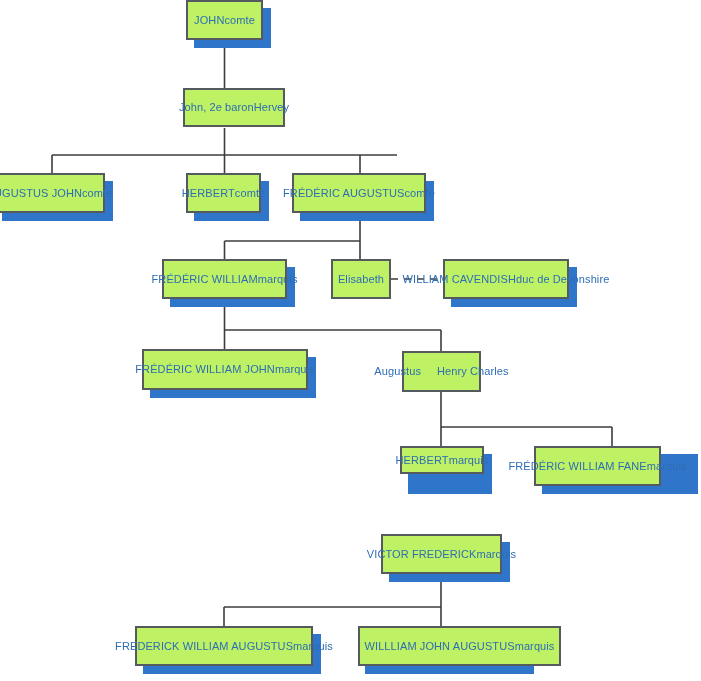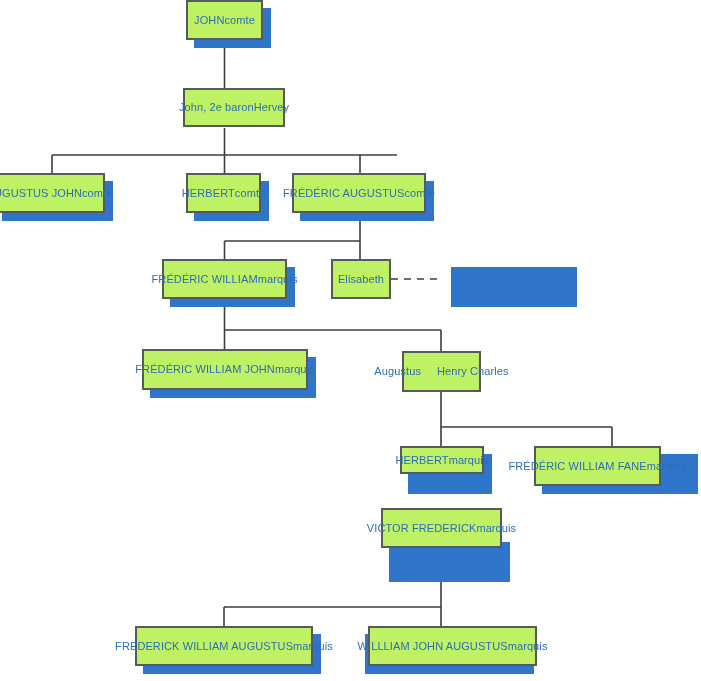--- a/index.html
+++ b/index.html
@@ -130,20 +130,24 @@
 
   <div class="node" style="left:162px;top:259px;width:125px;height:40px;">
     <span class="nm">FRÉDÉRIC WILLIAM</span>
     <span class="tt">marquis</span>
   </div>
 
   <div class="node" style="left:331px;top:259px;width:60px;height:40px;">
     <span class="nm">Elisabeth</span>
   </div>
 
+  <div class="node" style="left:443px;top:259px;width:126px;height:40px;">
+    <span class="nm">WILLIAM CAVENDISH</span>
+    <span class="tt">duc de Devonshire</span>
+  </div>
 
   <div class="node" style="left:142px;top:349px;width:166px;height:41px;">
     <span class="nm">FRÉDÉRIC WILLIAM JOHN</span>
     <span class="tt">marquis</span>
   </div>
 
   <div class="node" style="left:402px;top:351px;width:79px;height:41px;gap:16px;">
     <span class="nm">Augustus</span>
     <span class="tt">Henry Charles</span>
   </div>
@@ -151,28 +155,28 @@
   <div class="node" style="left:400px;top:446px;width:84px;height:28px;">
     <span class="nm">HERBERT</span>
     <span class="tt">marquis</span>
   </div>
 
   <div class="node" style="left:534px;top:446px;width:127px;height:40px;">
     <span class="nm">FRÉDÉRIC WILLIAM FANE</span>
     <span class="tt">marquis</span>
   </div>
 
-  <div class="node" style="left:381px;top:508px;width:121px;height:40px;">
+  <div class="node" style="left:381px;top:534px;width:121px;height:40px;">
     <span class="nm">VICTOR FREDERICK</span>
     <span class="tt">marquis</span>
   </div>
 
   <div class="node" style="left:135px;top:626px;width:178px;height:40px;">
     <span class="nm">FREDERICK WILLIAM AUGUSTUS</span>
     <span class="tt">marquis</span>
   </div>
 
-  <div class="node" style="left:368px;top:626px;width:169px;height:40px;">
+  <div class="node" style="left:358px;top:626px;width:203px;height:40px;">
     <span class="nm">WILLLIAM JOHN AUGUSTUS</span>
     <span class="tt">marquis</span>
   </div>
 
 </div>
 
 </body></html>

